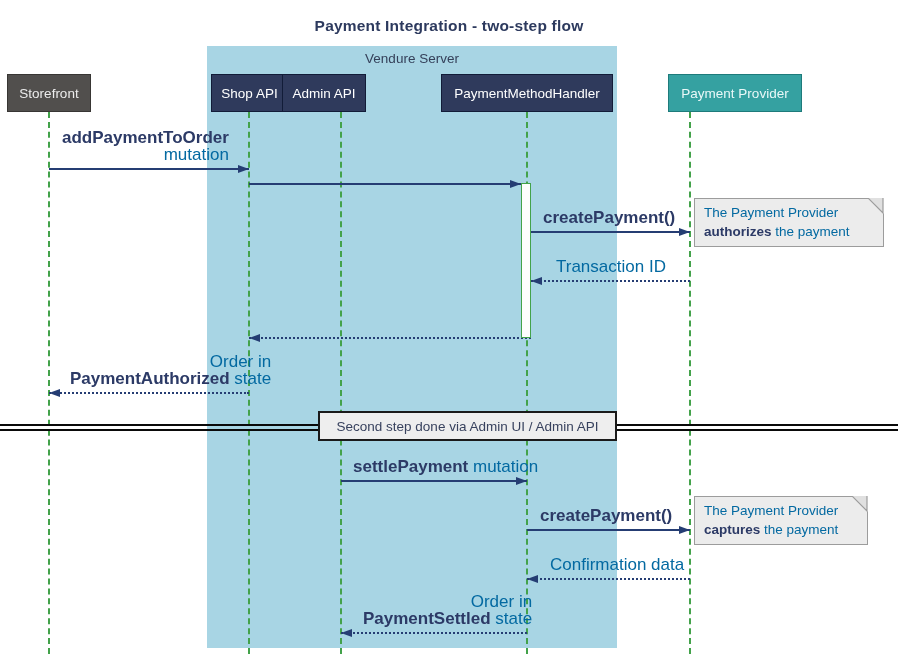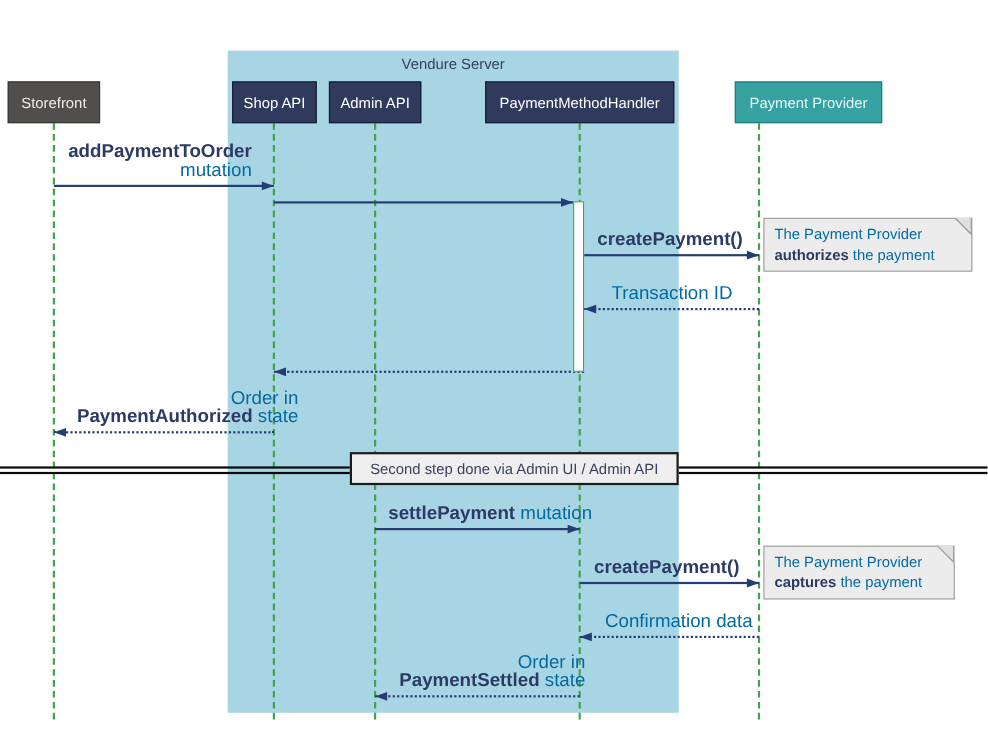--- a/index.html
+++ b/index.html
@@ -44,20 +44,21 @@
     position:absolute; left:293px; top:411px; width:299px; height:30px; box-sizing:border-box; z-index:7;
     background:#eeeeee; border:2px solid #1a1a1a;
     display:flex; align-items:center; justify-content:center;
     font-size:13.5px; color:#38425e; white-space:nowrap;margin-left:25px;
   }
 </style>
 </head>
 <body>
 
 <div id="stage">
+  <div class="title">Payment Integration - two-step flow</div>
 
   <div class="frame">
     <div class="frame-label">Vendure Server</div>
   </div>
 
   <div class="divider-line"></div>
   <div class="divider-box">
     <span>Second step done via Admin UI / Admin API</span>
   </div>
 
@@ -65,21 +66,21 @@
 
 <div class="lifeline" style="left: 48px;"></div>
     <div class="participant p-external" style="left: 7px; width: 84px;">
       <span>Storefront</span>
     </div>
     <div class="lifeline" style="left: 248px;"></div>
     <div class="participant p-internal" style="left: 211px; width: 77px;">
       <span>Shop API</span>
     </div>
     <div class="lifeline" style="left: 340px;"></div>
-    <div class="participant p-internal" style="left: 299px; width: 84px;">
+    <div class="participant p-internal" style="left: 282px; width: 84px;">
       <span>Admin API</span>
     </div>
     <div class="lifeline" style="left: 526px;"></div>
     <div class="participant p-internal" style="left: 441px; width: 172px;">
       <span>PaymentMethodHandler</span>
     </div>
     <div class="lifeline" style="left: 689px;"></div>
     <div class="participant p-provider" style="left: 623px; width: 134px; margin-left: 45px;">
       <span>Payment Provider</span>
     </div>

